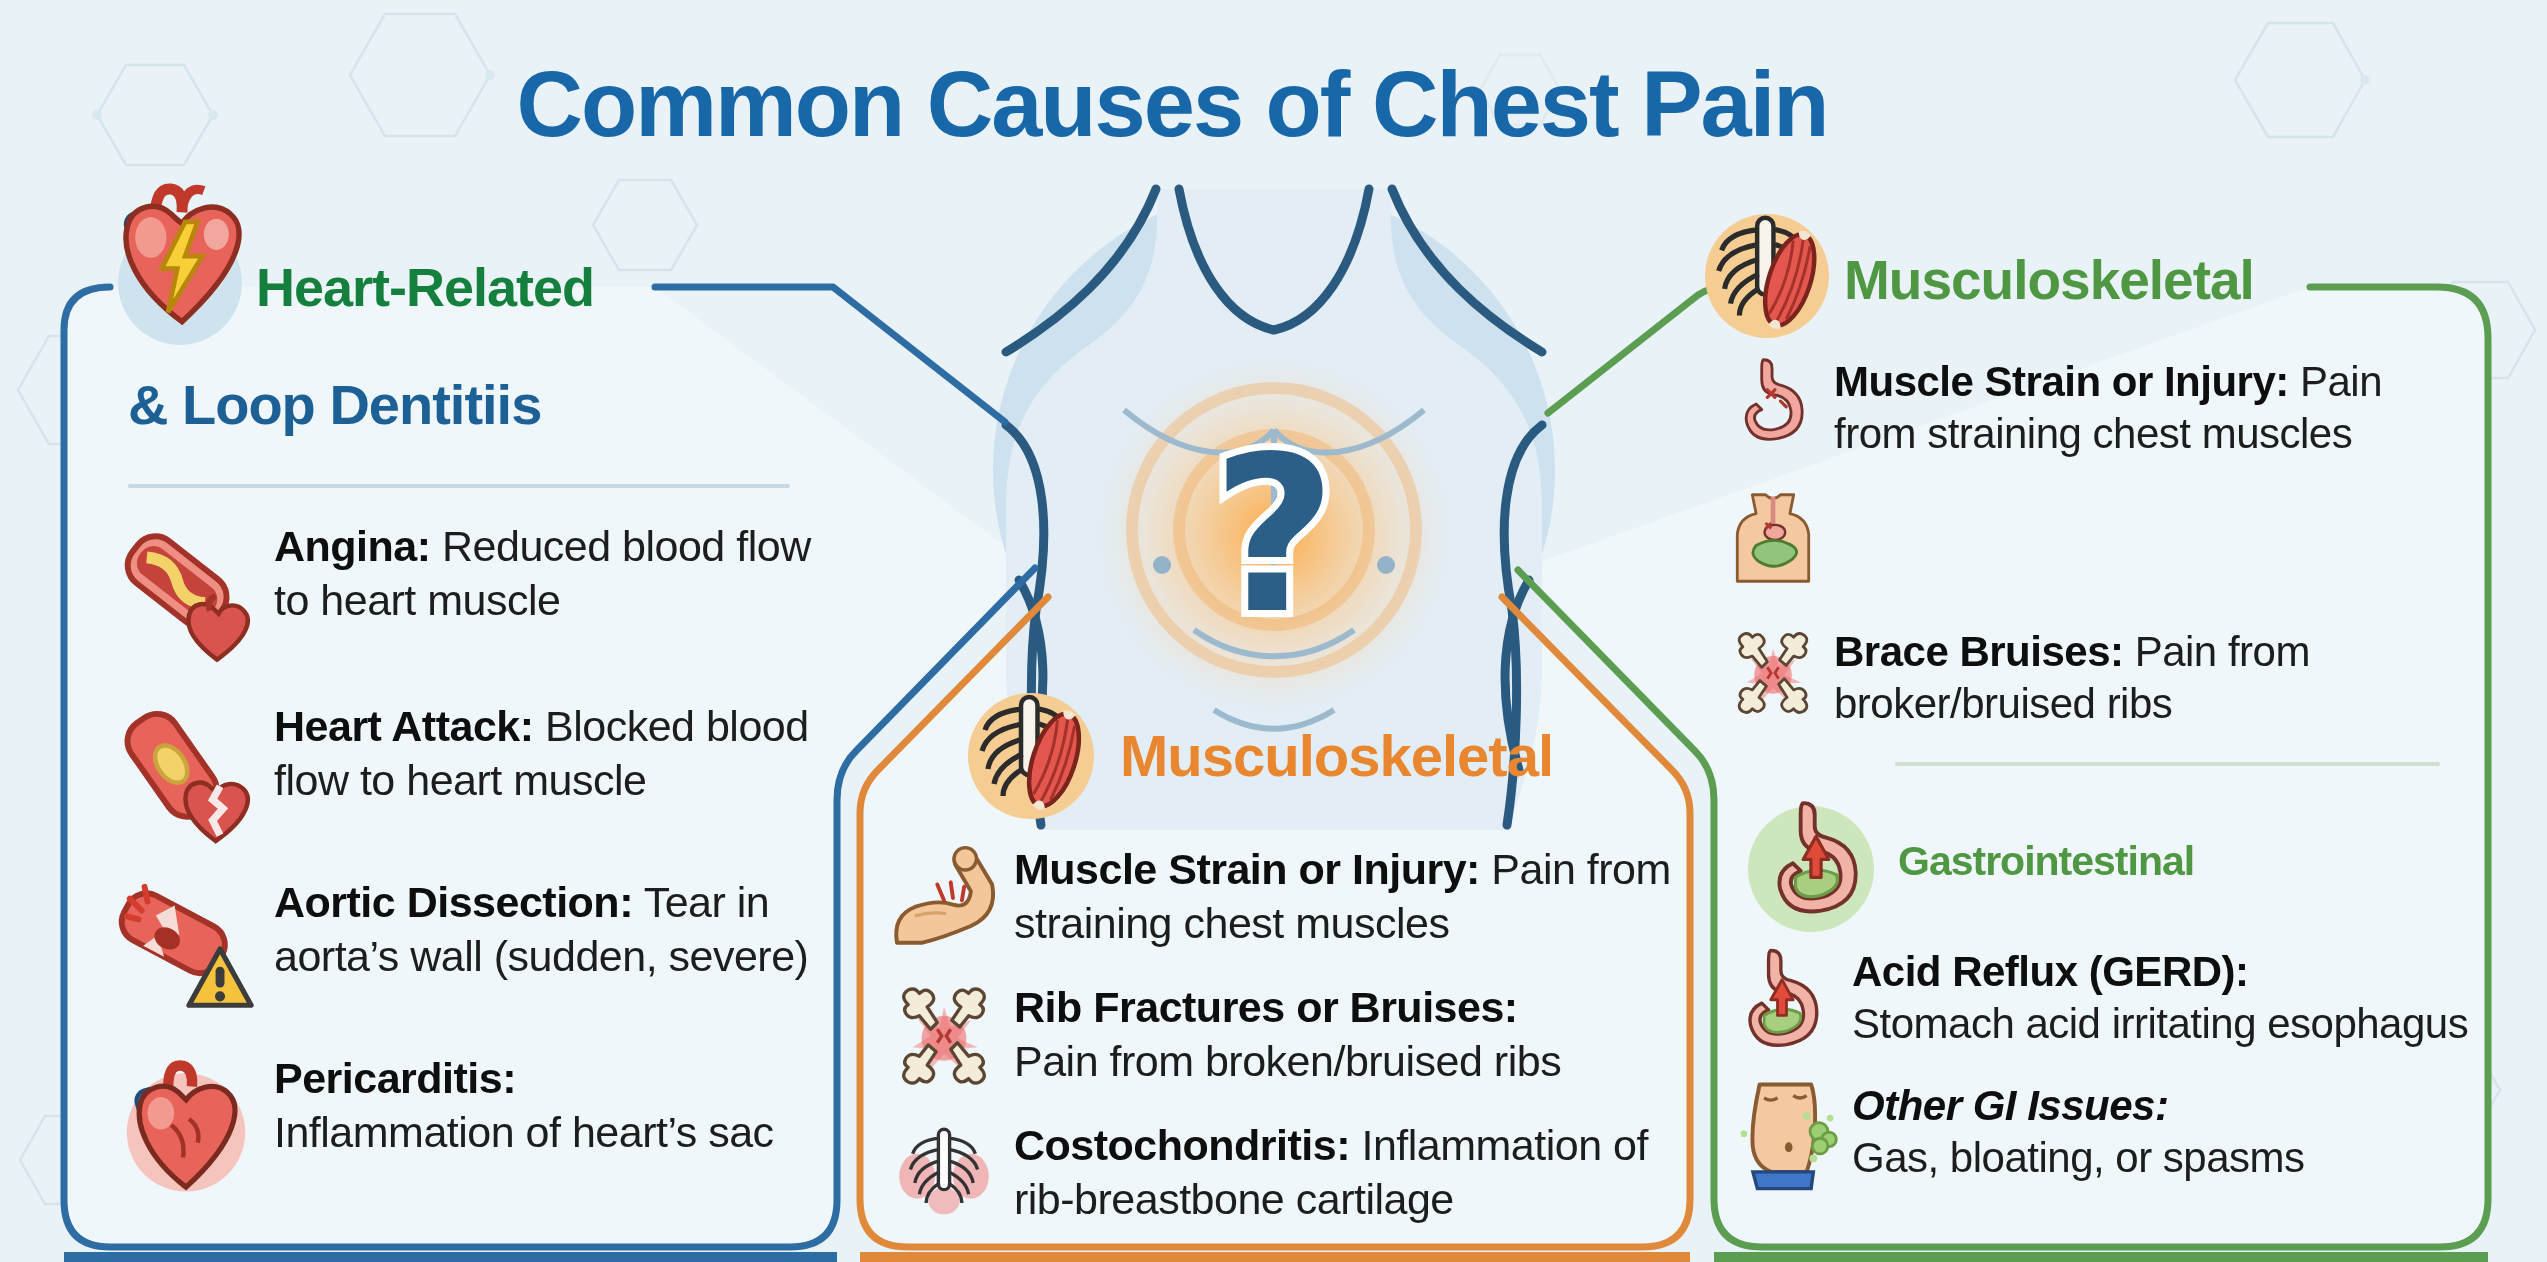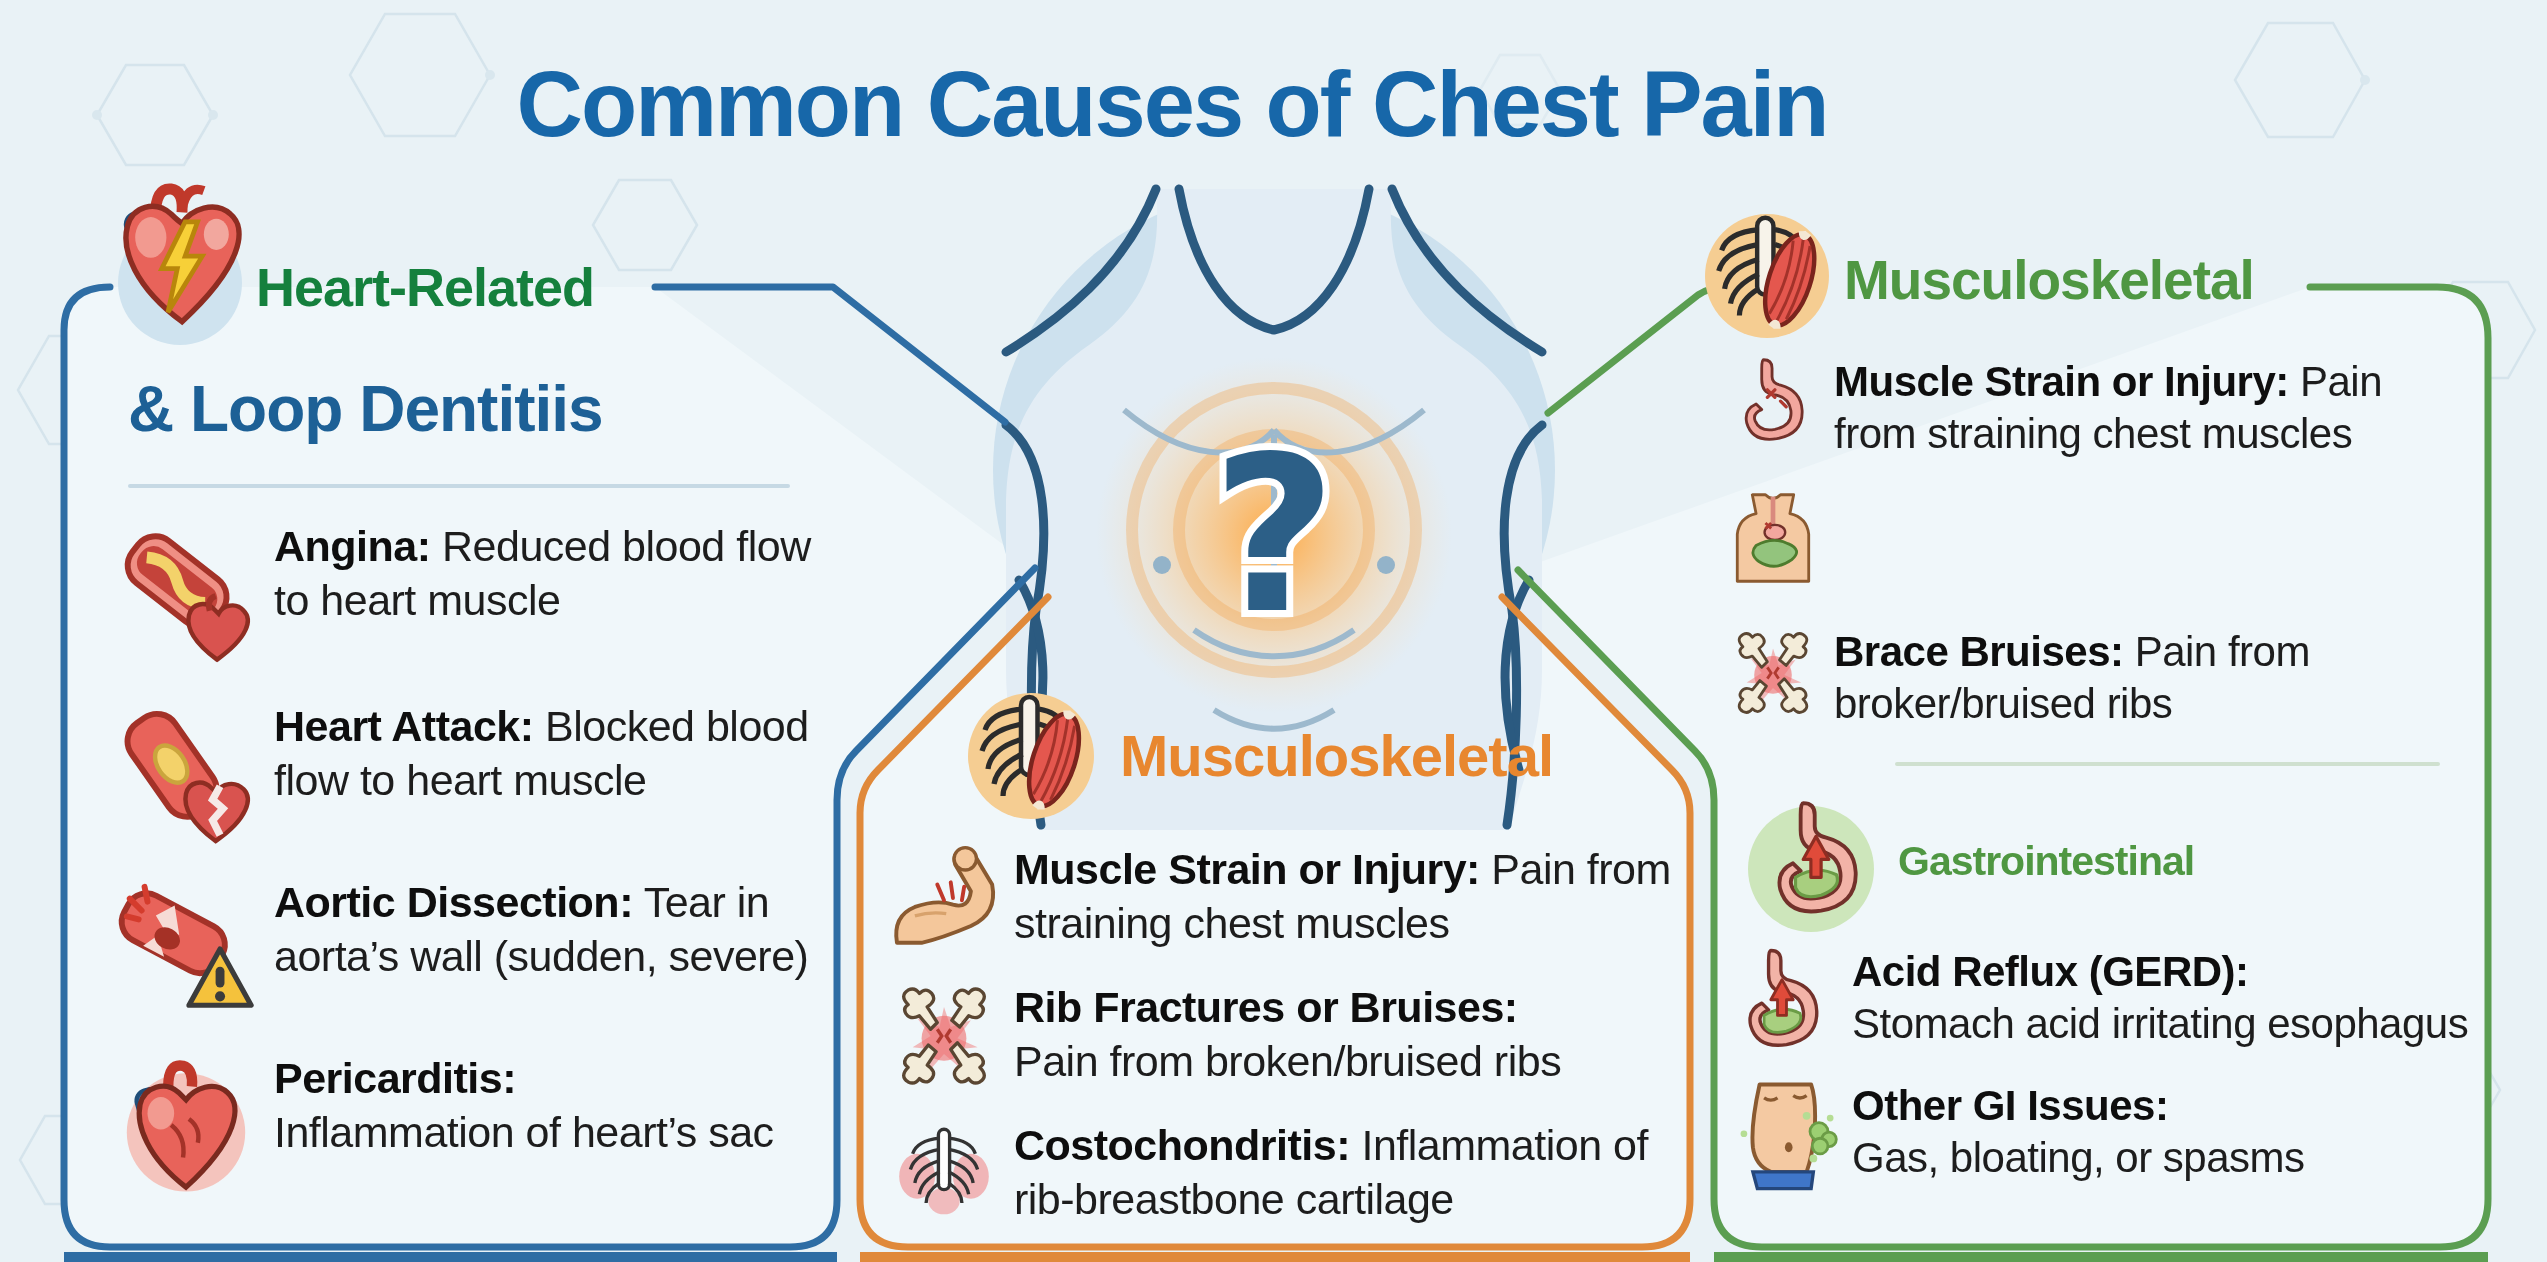--- a/index.html
+++ b/index.html
@@ -132,21 +132,21 @@
     <path d="M50 22 Q53 6 64 10" fill="none" stroke="#c0392b" stroke-width="6"></path>
     <rect x="16" y="24" width="17" height="27" rx="7" fill="#4a90d9" stroke="#1f4e79" stroke-width="3" transform="rotate(-18 24 37)"></rect>
     <rect x="63" y="22" width="16" height="26" rx="7" fill="#4a90d9" stroke="#1f4e79" stroke-width="3" transform="rotate(22 71 35)"></rect>
     <path d="M50 94 C 20 72 11 48 15 33 C 18 20 33 16 43 25 C 47 29 50 31 50 31 C 56 22 71 16 81 25 C 92 34 89 58 50 94 Z" fill="#e8635a" stroke="#8e2d22" stroke-width="3.5"></path>
     <ellipse cx="30" cy="40" rx="10" ry="13" fill="#f29a90"></ellipse>
     <ellipse cx="72" cy="38" rx="8" ry="10" fill="#f2a79e"></ellipse>
     <polygon points="52,30 37,60 47,60 41,88 63,52 52,52 60,30" fill="#f7d038" stroke="#b8860b" stroke-width="3"></polygon>
   </svg>
   </div>
   <div class="hdr-title" style="left:256px;top:256px;font-size:54px;color:#15803d;">Heart-Related</div>
-  <div class="sub-title" style="left:128px;top:372px;font-size:64px;">&amp; Loop Dentitiis</div>
+  <div class="sub-title" style="left:128px;top:372px;font-size:56px;">&amp; Loop Dentitiis</div>
   <div class="divider" style="left:128px;top:484px;width:662px;background:#c6d9e4;"></div>
   <div class="list list-left">
   <div class="item">
     <div class="icon">
           <svg viewBox="0 0 100 100">
     <g transform="rotate(38 44 42)">
       <rect x="8" y="24" width="72" height="36" rx="15" fill="#ef8f84" stroke="#a33228" stroke-width="4"></rect>
       <rect x="13" y="31" width="62" height="22" rx="10" fill="#c4433a"></rect>
       <path d="M18 42 Q32 33 44 42 Q56 51 68 42" stroke="#f3d26a" stroke-width="8" fill="none"></path>
     </g>
@@ -350,17 +350,17 @@
               <circle cx="84" cy="59" r="7"></circle>
     </g>
     <g fill="#b5dd94">
       <circle cx="72" cy="32" r="3.5"></circle>
               <circle cx="93" cy="34" r="3"></circle>
               <circle cx="78" cy="70" r="3.5"></circle>
               <circle cx="16" cy="48" r="3"></circle>
     </g>
   </svg>
         </div>
-    <div class="txt"><b class="nm" style="display: block;">Other GI Issues:</b><span class="ds">Gas, bloating, or spasms</span></div>
+    <div class="txt"><b class="nm" style="display: block; font-style: italic;">Other GI Issues:</b><span class="ds">Gas, bloating, or spasms</span></div>
   </div>
 </div>
 
 </div>
 
 </body></html>

